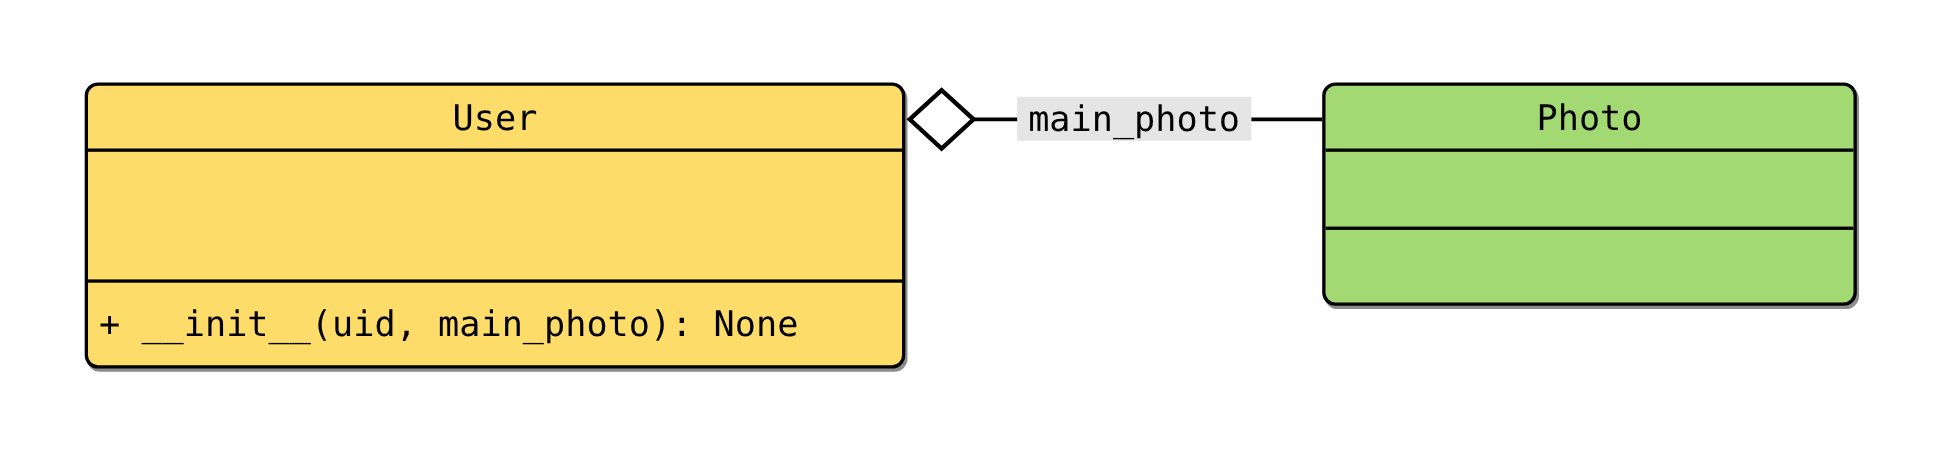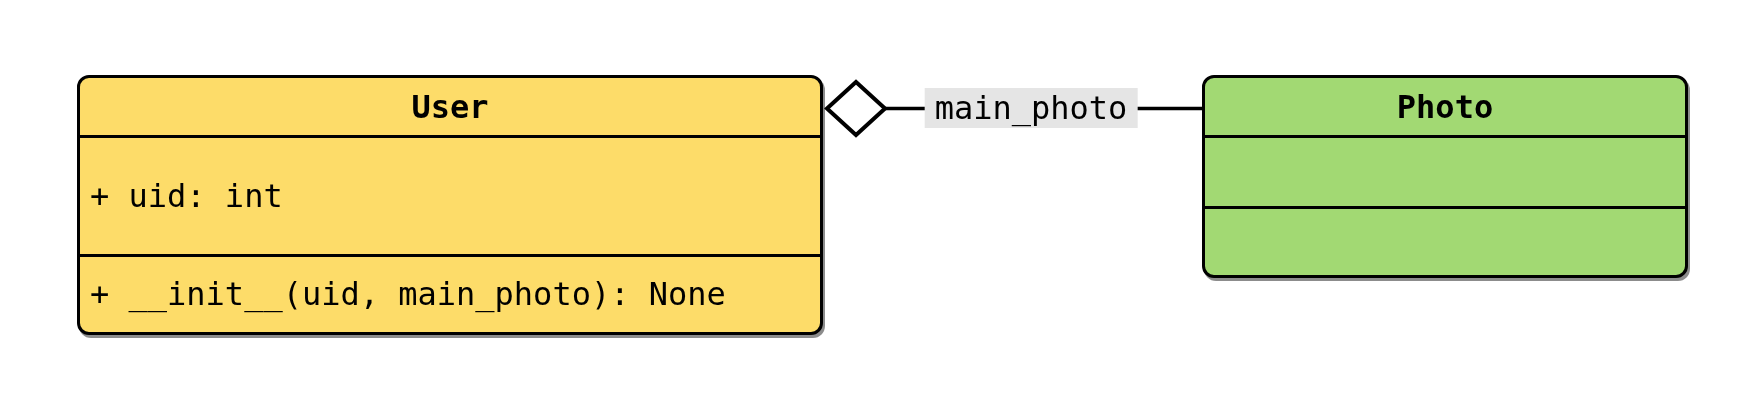--- a/index.html
+++ b/index.html
@@ -40,21 +40,21 @@
   .compartment {
     box-sizing: border-box;
     border-bottom: 3.5px solid #000000;
   }
   .compartment:last-child { border-bottom: none; flex: 1; }
   .title {
     height: 60px;
     display: flex;
     align-items: center;
     justify-content: center;
-    font-weight: bold;
+    font-weight: normal;
     font-size: 32px;
   }
   .attrs {
     display: flex;
     flex-direction: column;
     justify-content: center;
     padding-left: 10px;
     font-size: 32px;
     line-height: 31px;
   }
@@ -90,21 +90,20 @@
   <svg class="relation-layer" width="1763" height="420" viewBox="0 0 1763 420" xmlns="http://www.w3.org/2000/svg">
     <line x1="884" y1="108.5" x2="1202" y2="108.5"></line>
     <polygon points="827,108.5 856,82 885,108.5 856,135" style="fill: rgb(255, 255, 255);"></polygon>
   </svg>
 
   <div class="uml-class user-box" style="background: rgb(253, 220, 105);">
     <div class="compartment title">
       <span>User</span>
     </div>
     <div class="compartment attrs">
-      <div class="code-row"><span>+ uid: </span><span>int</span></div>
     </div>
     <div class="compartment methods">
       <div class="code-row">+ __init__(uid, main_photo): None</div>
     </div>
   </div>
 
   <div class="relation-label">main_photo</div>
 
   <div class="uml-class photo-box" style="background: rgb(162, 217, 115);">
     <div class="compartment title">

